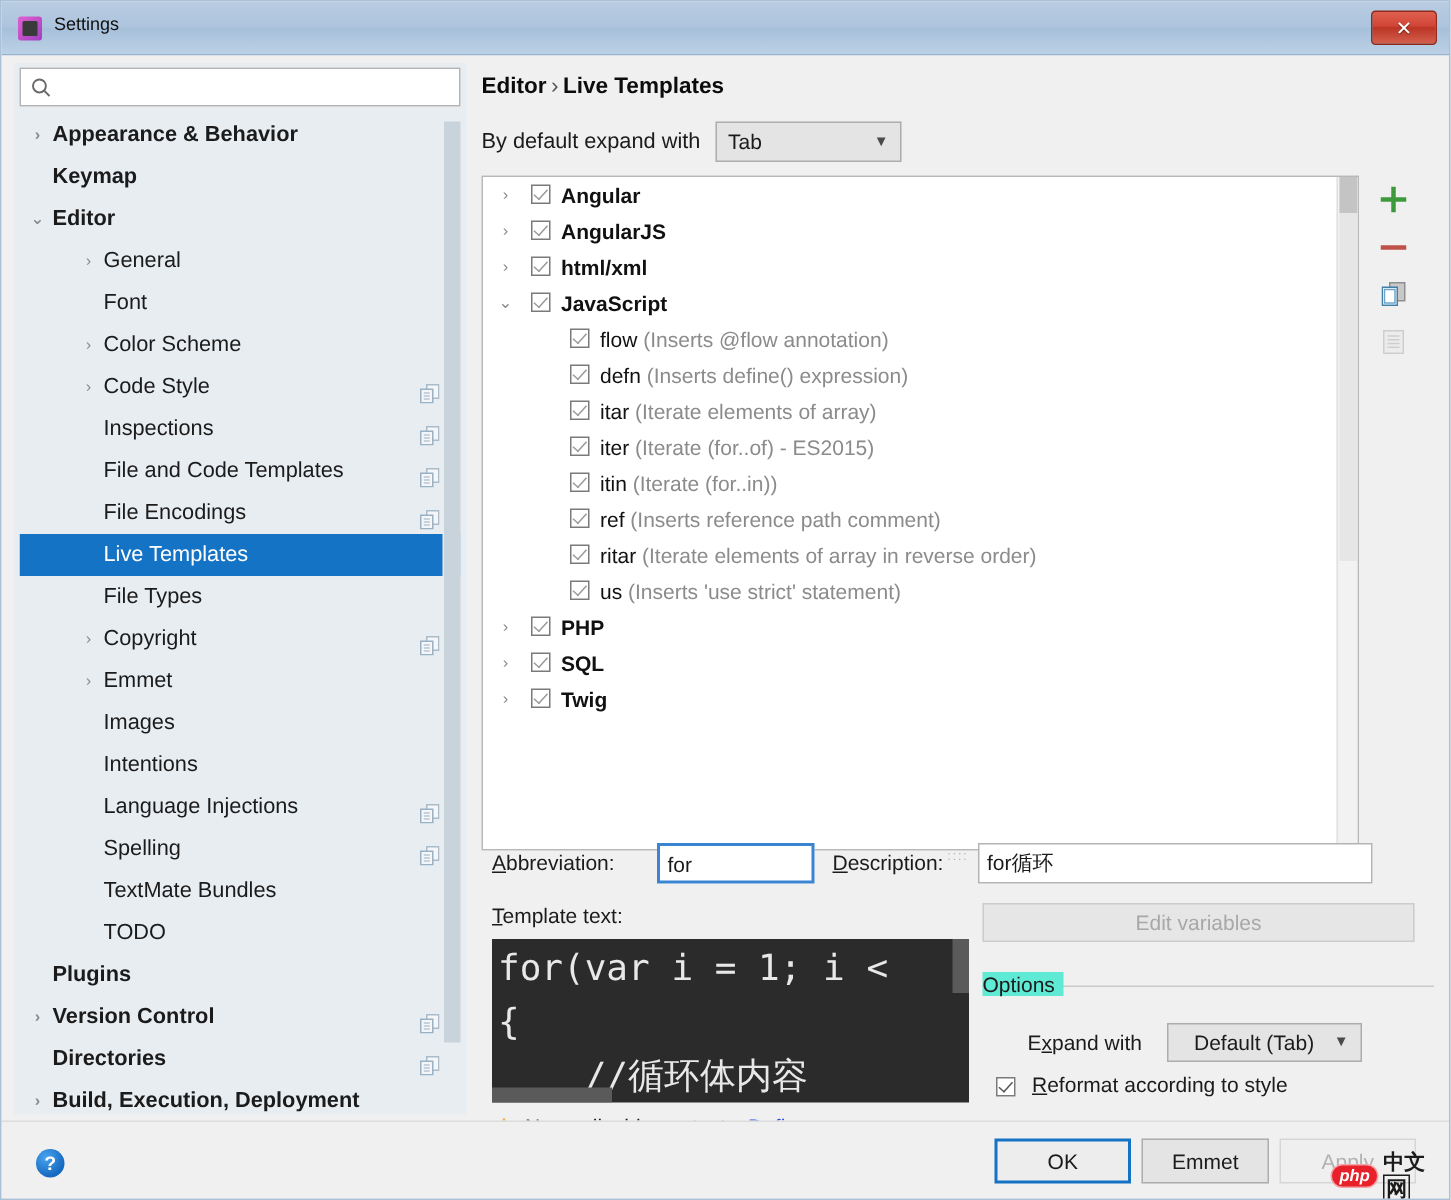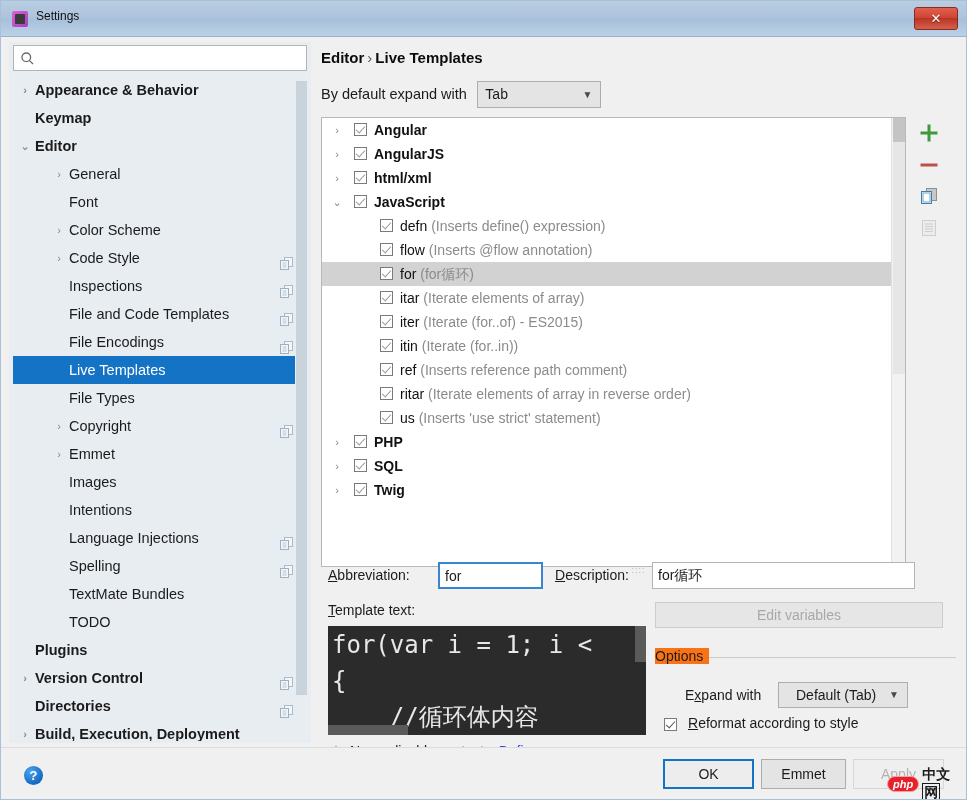--- a/index.html
+++ b/index.html
@@ -242,21 +242,21 @@
   .editvars {
     position: absolute; left: 336px; top: 565px; width: 288px; height: 26px;
     background: #e6e6e6; border: 1px solid #cccccc;
     color: #a8a8a8; font-size: 14px;
     display: flex; align-items: center; justify-content: center;
     cursor: default;
   }
 
   .opt-title {
     position: absolute; left: 336px; top: 611px;
-    font-size: 14px; color: #1b1b1b; background: #f97316;
+    font-size: 14px; color: #1b1b1b; background: #5eead4;
     padding-right: 6px; z-index: 2;
   }
   .opt-line {
     position: absolute; left: 336px; top: 620px; right: 2px; height: 1px;
     background: #cacaca;
   }
   .exp-label { position: absolute; left: 366px; top: 650px; font-size: 14px; color: #1b1b1b; }
   .combo2 {
     position: absolute; left: 459px; top: 645px; width: 130px; height: 26px;
     background: #e4e4e4; border: 1px solid #adadad;
@@ -540,29 +540,25 @@
               <span class="cbox" style="left: 32px;"></span>
               <span class="nm b" style="left: 52px;"><span>html/xml</span></span>
             </div>
             <div class="trow">
               <span class="ar">⌄</span>
               <span class="cbox" style="left: 32px;"></span>
               <span class="nm b" style="left: 52px;"><span>JavaScript</span></span>
             </div>
             <div class="trow">
               <span class="cbox" style="left: 58px;"></span>
+              <span class="nm" style="left: 78px;"><span>flow</span> <span class="ds">(Inserts @flow annotation)</span></span>
+            </div>
+            <div class="trow">
+              <span class="cbox" style="left: 58px;"></span>
               <span class="nm" style="left: 78px;"><span>defn</span> <span class="ds">(Inserts define() expression)</span></span>
-            </div>
-            <div class="trow">
-              <span class="cbox" style="left: 58px;"></span>
-              <span class="nm" style="left: 78px;"><span>flow</span> <span class="ds">(Inserts @flow annotation)</span></span>
-            </div>
-            <div class="trow sel">
-              <span class="cbox" style="left: 58px;"></span>
-              <span class="nm" style="left: 78px;"><span>for</span> <span class="ds">(for循环)</span></span>
             </div>
             <div class="trow">
               <span class="cbox" style="left: 58px;"></span>
               <span class="nm" style="left: 78px;"><span>itar</span> <span class="ds">(Iterate elements of array)</span></span>
             </div>
             <div class="trow">
               <span class="cbox" style="left: 58px;"></span>
               <span class="nm" style="left: 78px;"><span>iter</span> <span class="ds">(Iterate (for..of) - ES2015)</span></span>
             </div>
             <div class="trow">

